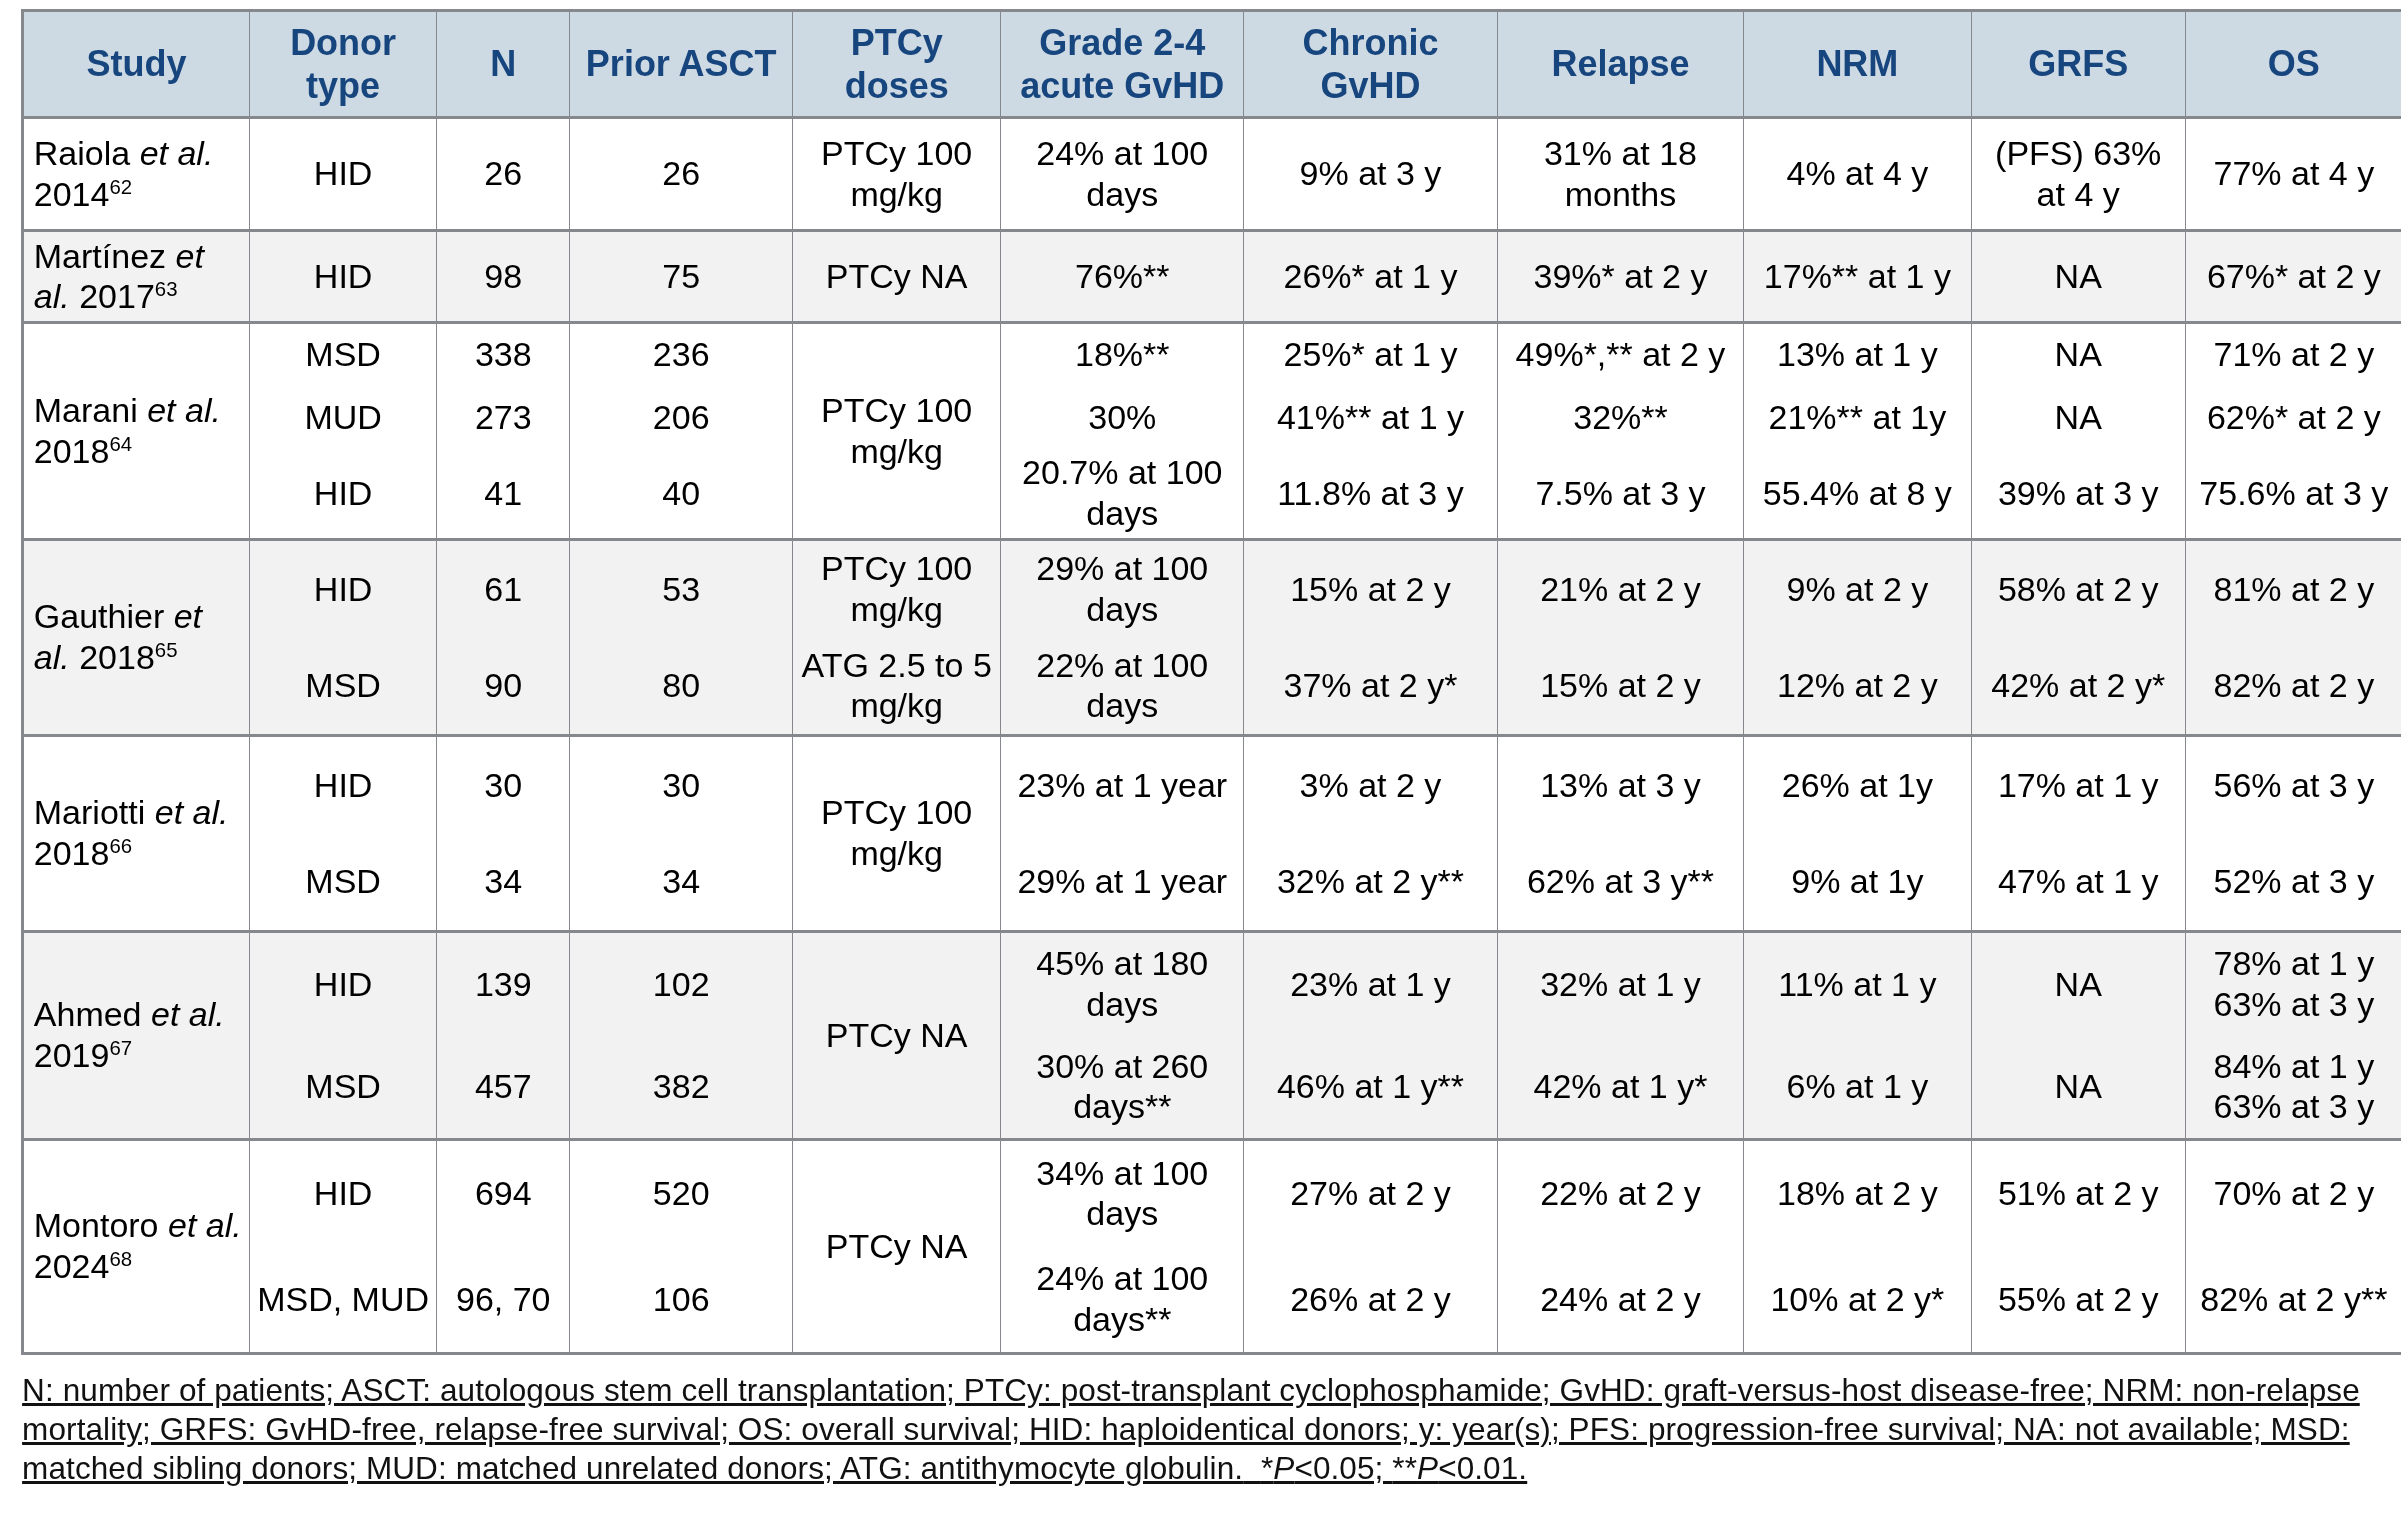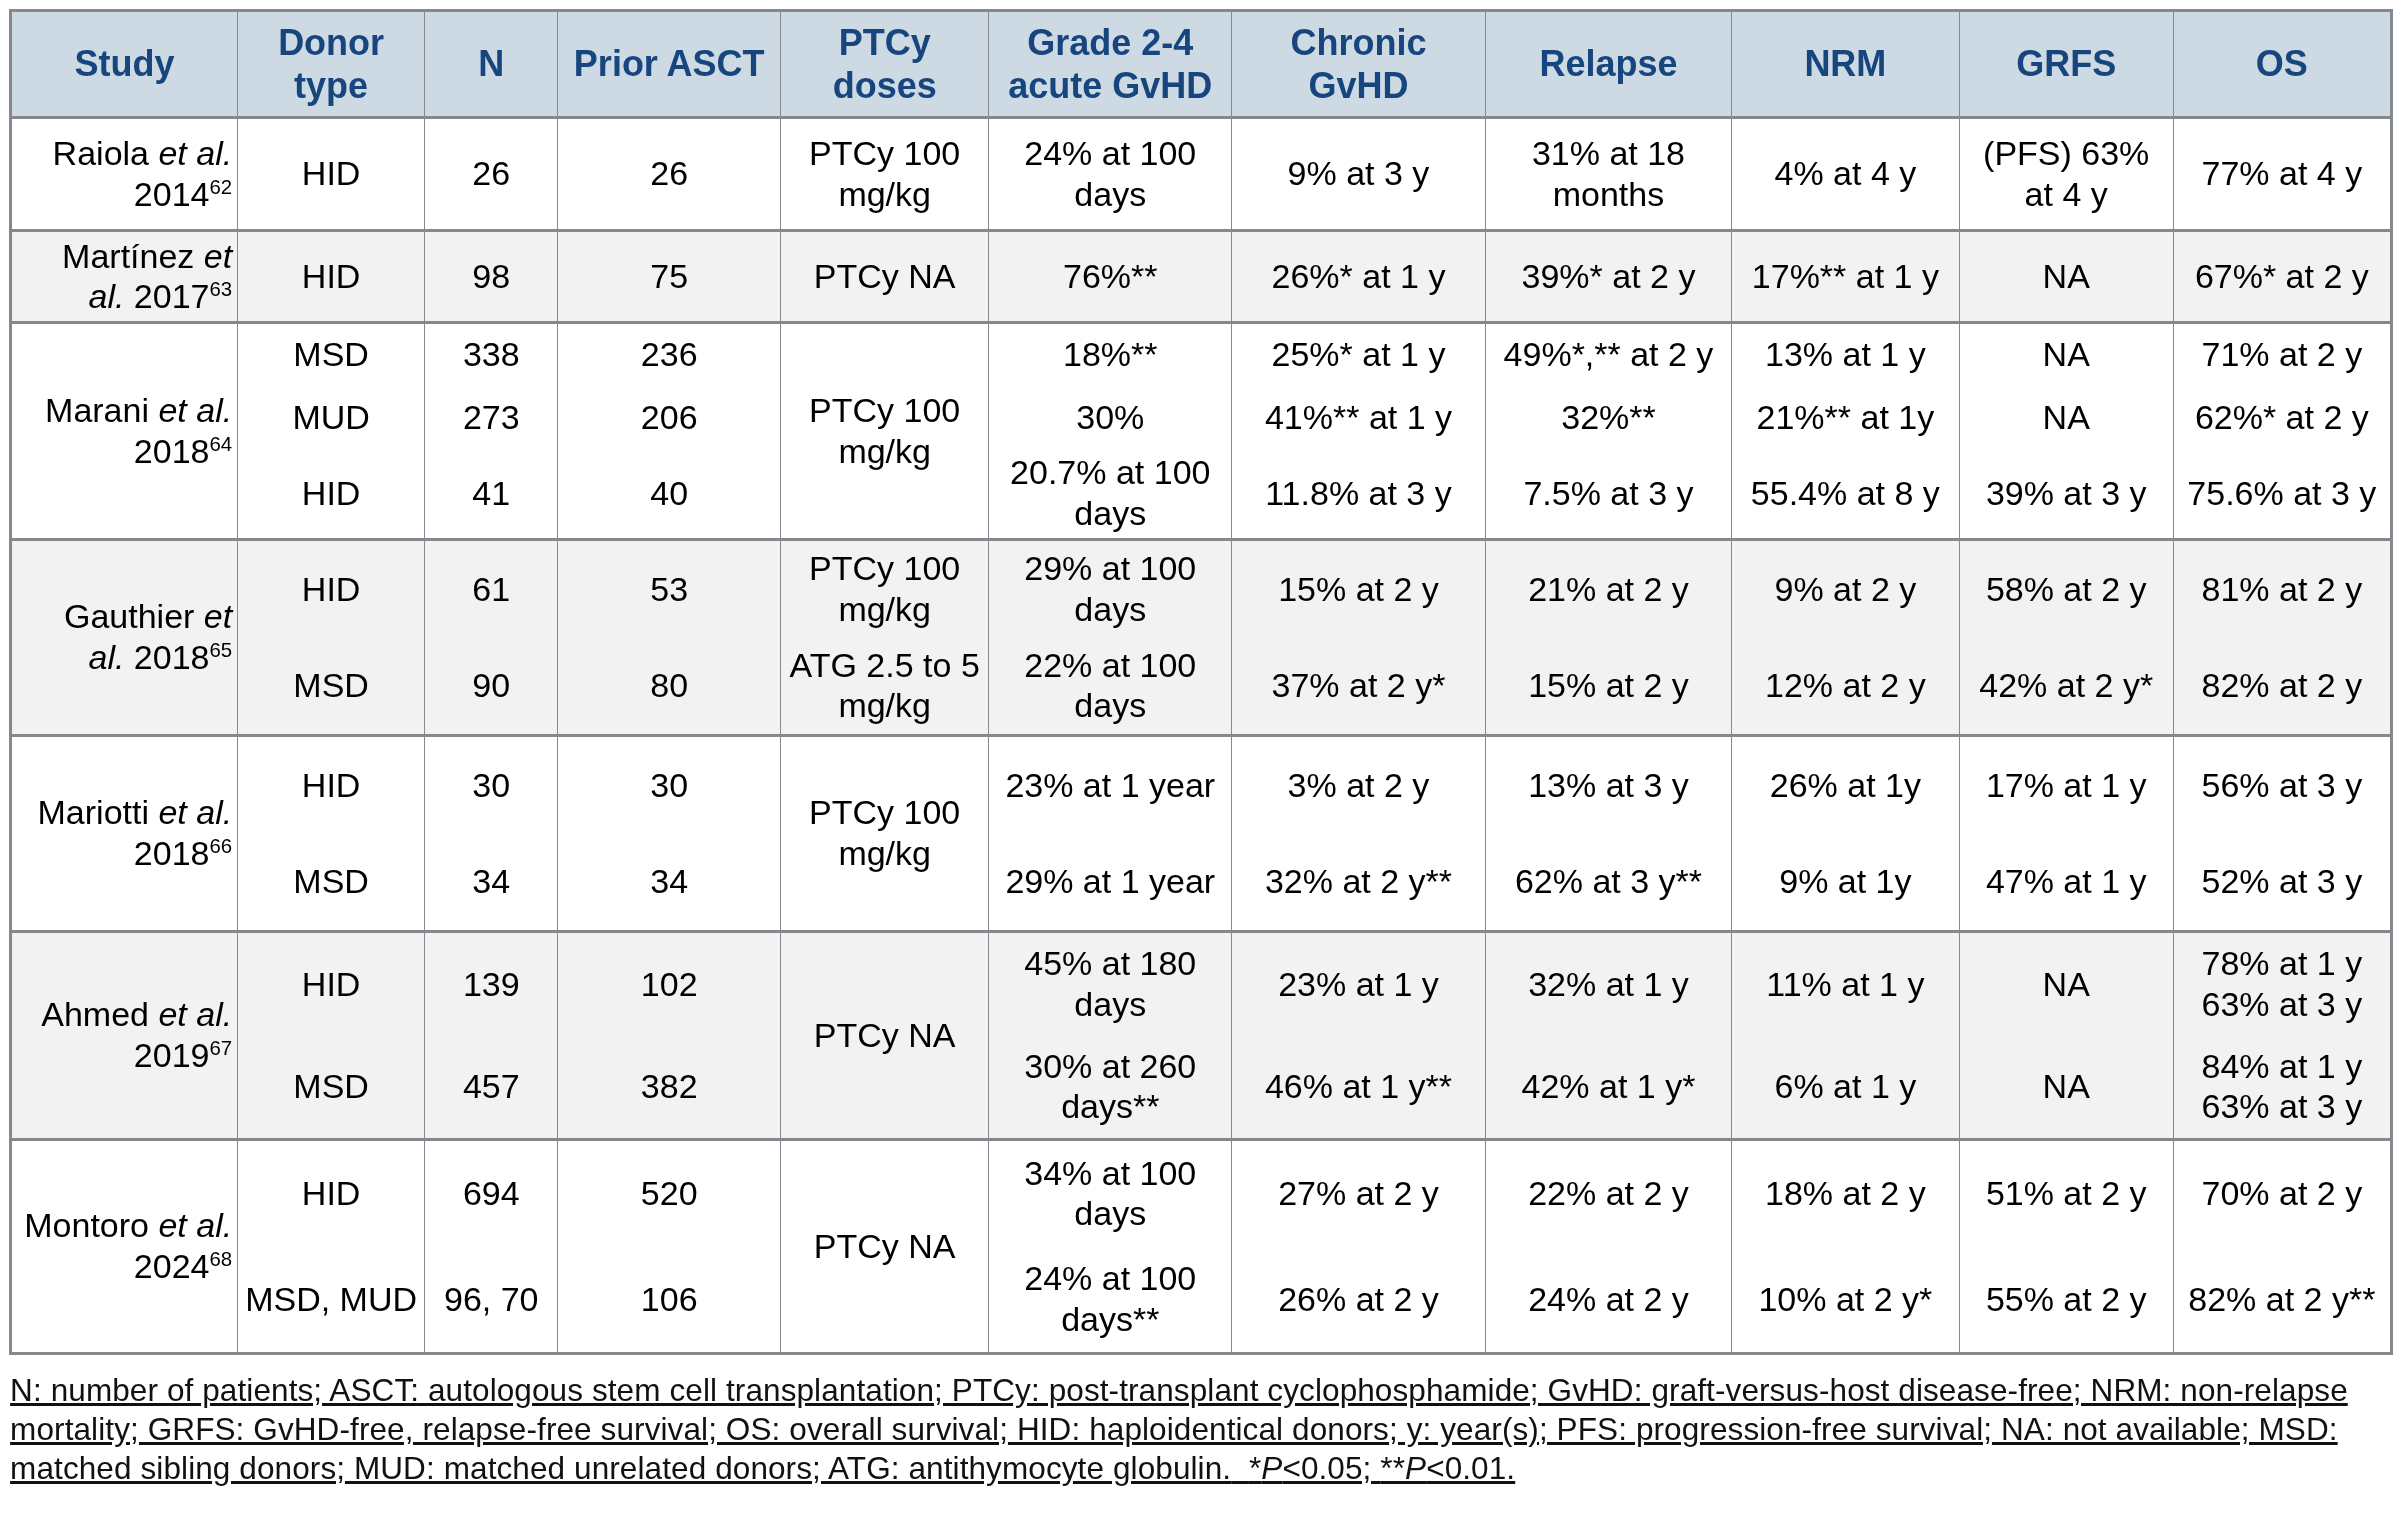--- a/index.html
+++ b/index.html
@@ -8,21 +8,21 @@
     --row-shade: #f2f2f2;
     --row-plain: #ffffff;
     --border: #85898d;
   }
   html, body { margin: 0; padding: 0; background: #ffffff; }
   body {
     font-family: "Liberation Sans", sans-serif;
     color: #000;
     width: 2401px;
   }
-  .wrap { padding: 8.8px 8.8px 0 8.8px; }
+  .wrap { padding: 8.8px 8.8px 0 8.8px; margin-left: 12px; }
   table.studies {
     border-collapse: collapse;
     width: 2384px;
     table-layout: fixed;
     border: 3.1px solid var(--border);
   }
   th, td {
     border-left: 1.9px solid var(--border);
     border-right: 1.9px solid var(--border);
     vertical-align: middle;
@@ -34,21 +34,21 @@
   }
   thead th {
     background: var(--header-bg);
     color: var(--header-text);
     font-weight: bold;
     font-size: 36px;
     line-height: 1.2;
   }
   tbody { border-top: 3.8px solid var(--border); background: var(--row-plain); }
   tbody.shade { background: var(--row-shade); }
-  td.study { text-align: right; padding-left: 10px; }
+  td.study { text-align: left; padding-left: 10px; }
   sup { font-size: 60%; line-height: 0; }
   tr.h170 { height: 107px; }
   tr.h180 { height: 113px; }
   tr.h142 { height: 89px; padding-left: 28px; }
   tr.h100 { height: 63px; }
   tr.h140 { height: 88px; }
   tr.h155 { height: 98px; }
   tr.h165 { height: 104px; }
   .fnote {
     font-size: 31.5px;

